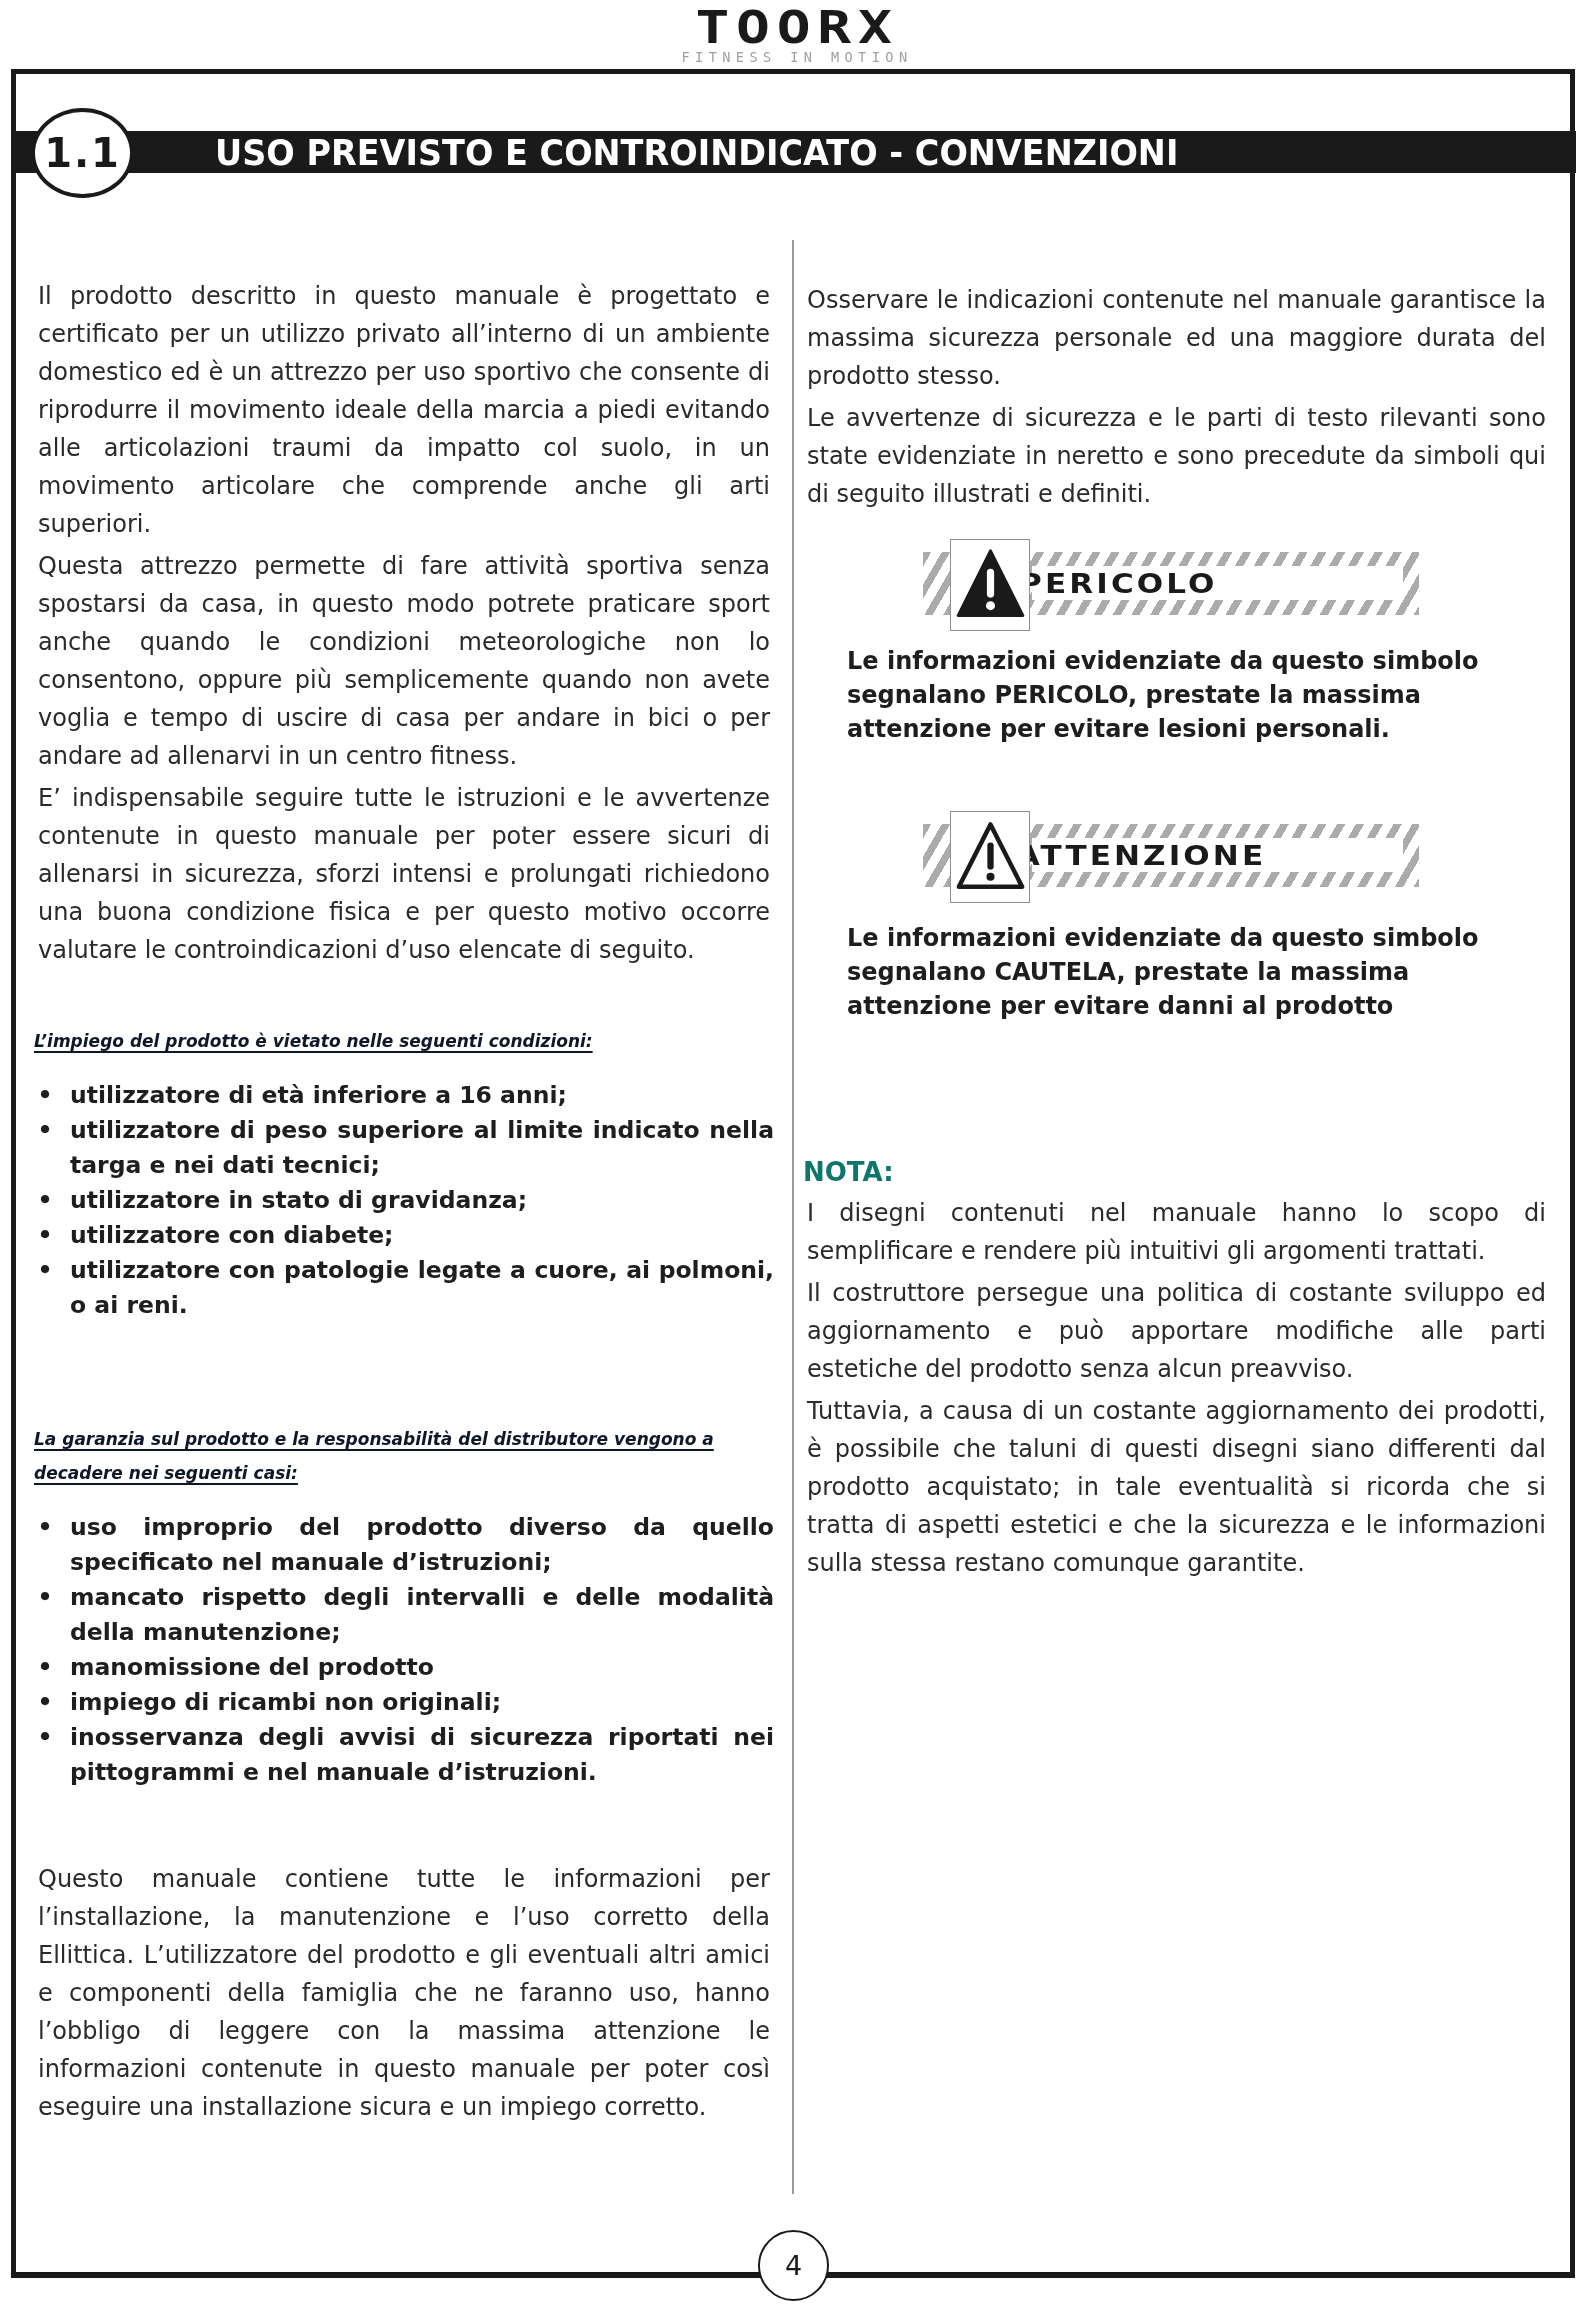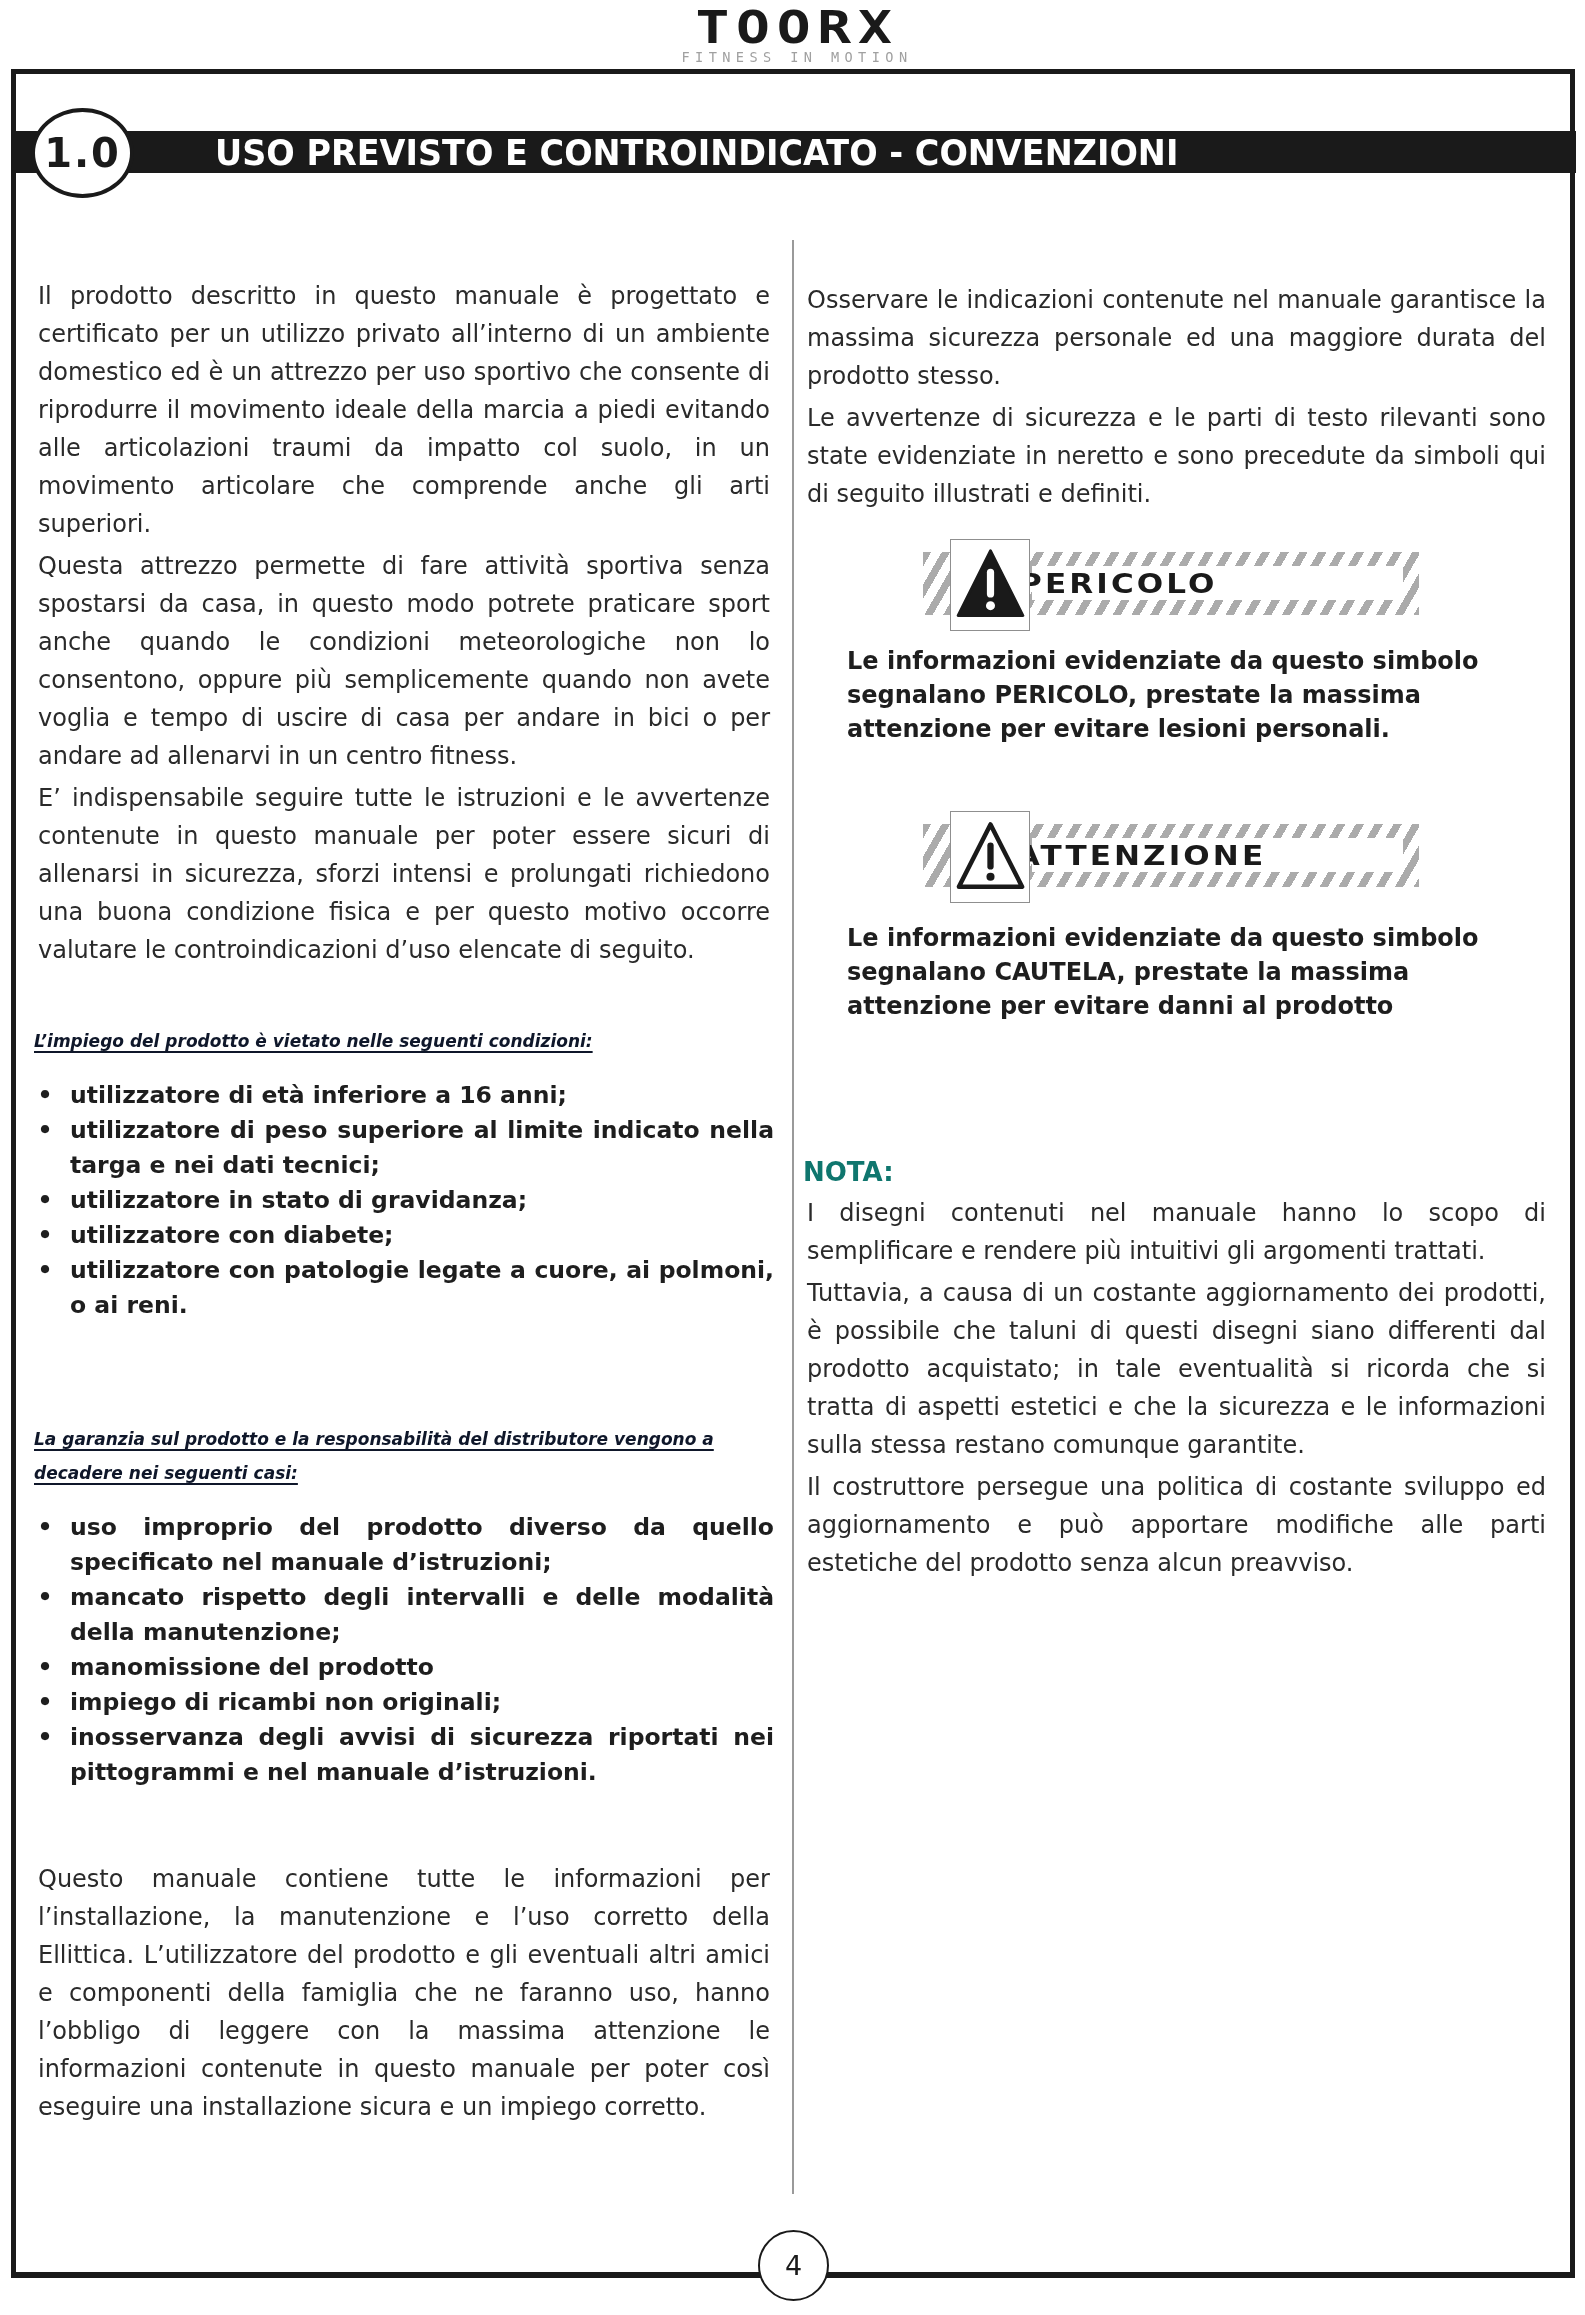--- a/index.html
+++ b/index.html
@@ -69,21 +69,21 @@
 <div class="logo">
   <span class="logo-main">TOORX</span>
   <span class="logo-sub">FITNESS IN MOTION</span>
 </div>
 
 <div class="frame"></div>
 
 <div class="title-band"></div>
 <div class="title-text">USO PREVISTO E CONTROINDICATO - CONVENZIONI</div>
 <div class="section-circle">
-  <span class="section-num">1.0</span>
+  <span class="section-num">1.1</span>
 </div>
 
 <div class="divider"></div>
 
 <div class="col left" style="top:273px;">
   <p>Il prodotto descritto in questo manuale è progettato e certificato per un utilizzo privato all’interno di un ambiente domestico ed è un attrezzo per uso sportivo che consente di riprodurre il movimento ideale della marcia a piedi evitando alle articolazioni traumi da impatto col suolo, in un movimento articolare che comprende anche gli arti superiori.</p>
   <p>Questa attrezzo permette di fare attività sportiva senza spostarsi da casa, in questo modo potrete praticare sport anche quando le condizioni meteorologiche non lo consentono, oppure più semplicemente quando non avete voglia e tempo di uscire di casa per andare in bici o per andare ad allenarvi in un centro fitness.</p>
   <p>E’ indispensabile seguire tutte le istruzioni e le avvertenze contenute in questo manuale per poter essere sicuri di allenarsi in sicurezza, sforzi intensi e prolungati richiedono una buona condizione fisica e per questo motivo occorre valutare le controindicazioni d’uso elencate di seguito.</p>
 </div>
 
@@ -144,20 +144,20 @@
       <rect x="35.5" y="26" width="7" height="30" rx="3.5" fill="#1a1a1a"></rect>
       <circle cx="39" cy="64" r="4.5" fill="#1a1a1a"></circle>
     </svg>
   </div>
 </div>
 <div class="warn-text" style="top:921px;">Le informazioni evidenziate da questo simbolo segnalano CAUTELA, prestate la massima attenzione per evitare danni al prodotto</div>
 
 <div class="col right" style="top:1154px;">
   <div class="nota-title">NOTA:</div>
   <p>I disegni contenuti nel manuale hanno lo scopo di semplificare e rendere più intuitivi gli argomenti trattati.</p>
+  <p>Il costruttore persegue una politica di costante sviluppo ed aggiornamento e può apportare modifiche alle parti estetiche del prodotto senza alcun preavviso.</p>
   <p>Tuttavia, a causa di un costante aggiornamento dei prodotti, è possibile che taluni di questi disegni siano differenti dal prodotto acquistato; in tale eventualità si ricorda che si tratta di aspetti estetici e che la sicurezza e le informazioni sulla stessa restano comunque garantite.</p>
-  <p>Il costruttore persegue una politica di costante sviluppo ed aggiornamento e può apportare modifiche alle parti estetiche del prodotto senza alcun preavviso.</p>
 </div>
 
 <div class="page-circle">
   <span class="page-num">4</span>
 </div>
 
 
 </body></html>

